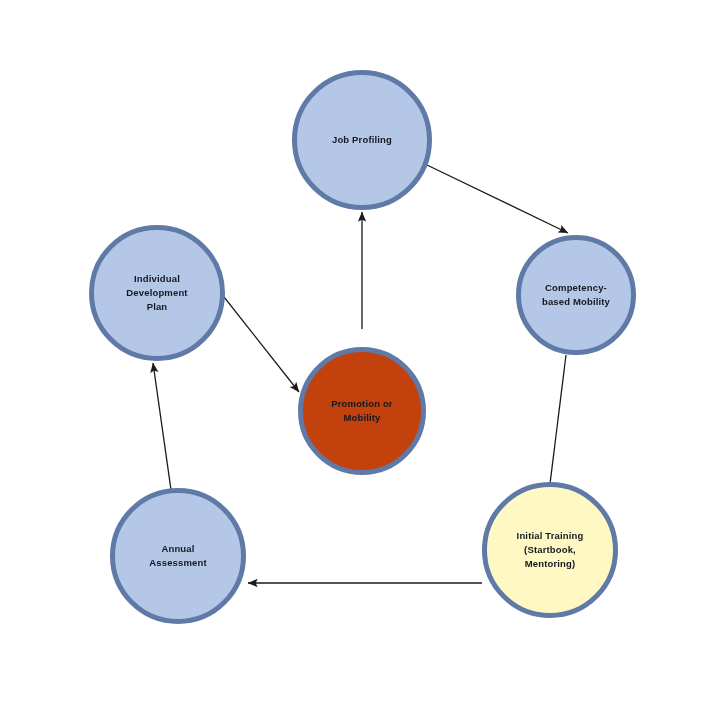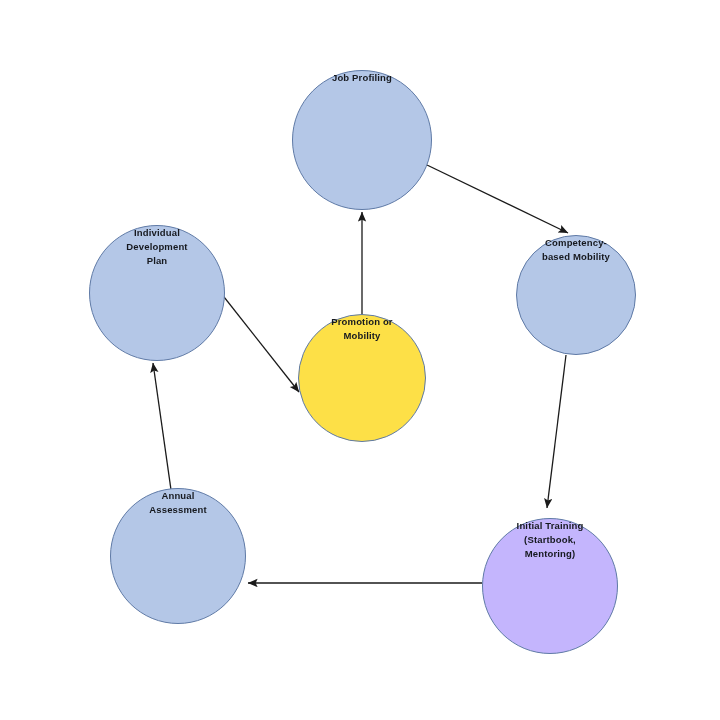--- a/index.html
+++ b/index.html
@@ -24,22 +24,23 @@
     left: 0;
     top: 0;
     width: 720px;
     height: 720px;
   }
   .node {
     position: absolute;
     box-sizing: border-box;
     border-radius: 50%;
     background: #b4c7e7;
-    border: 1px solid #000000;
+    border: 5px solid #000000;
     display: flex;
+    align-items: center;
     justify-content: center;
     text-align: center;
   }
   .node-label {
     font-family: "Liberation Sans", sans-serif;
     font-size: 9.5px;
     font-weight: bold;
     color: #16191f;
     line-height: 1.45;
     letter-spacing: 0.15px;
@@ -69,33 +70,33 @@
   </svg>
 
   <div id="nodes-group">
       <div class="node" style="left: 292px; top: 70px; width: 140px; height: 140px; background: rgb(180, 199, 231); border-color: rgb(95, 122, 166);">
         <span class="node-label" style="color: rgb(22, 25, 31);">Job Profiling</span>
       </div>
       <div class="node" style="left: 516px; top: 235px; width: 120px; height: 120px; background: rgb(180, 199, 231); border-color: rgb(95, 122, 166);">
         <span class="node-label" style="color: rgb(22, 25, 31);">Competency-
 based Mobility</span>
       </div>
-      <div class="node" style="left: 482px; top: 518px; width: 136px; height: 136px; background: #c4b5fd; border-color: rgb(95, 122, 166);">
+      <div class="node" style="left: 482px; top: 482px; width: 136px; height: 136px; background: #fef9c3; border-color: rgb(95, 122, 166);">
         <span class="node-label" style="color: rgb(22, 25, 31);">Initial Training
 (Startbook,
 Mentoring)</span>
       </div>
       <div class="node" style="left: 110px; top: 488px; width: 136px; height: 136px; background: rgb(180, 199, 231); border-color: rgb(95, 122, 166);">
         <span class="node-label" style="color: rgb(22, 25, 31);">Annual
 Assessment</span>
       </div>
       <div class="node" style="left: 89px; top: 225px; width: 136px; height: 136px; background: rgb(180, 199, 231); border-color: rgb(95, 122, 166);">
         <span class="node-label" style="color: rgb(22, 25, 31);">Individual
 Development
 Plan</span>
       </div>
-      <div class="node" style="left: 298px; top: 314px; width: 128px; height: 128px; background: #fde047; border-color: rgb(95, 122, 166);">
+      <div class="node" style="left: 298px; top: 347px; width: 128px; height: 128px; background: #c2410c; border-color: rgb(95, 122, 166);">
         <span class="node-label" style="color: rgb(22, 25, 31);">Promotion or
 Mobility</span>
       </div>
     </div>
 
 </div>
 
 </body></html>

